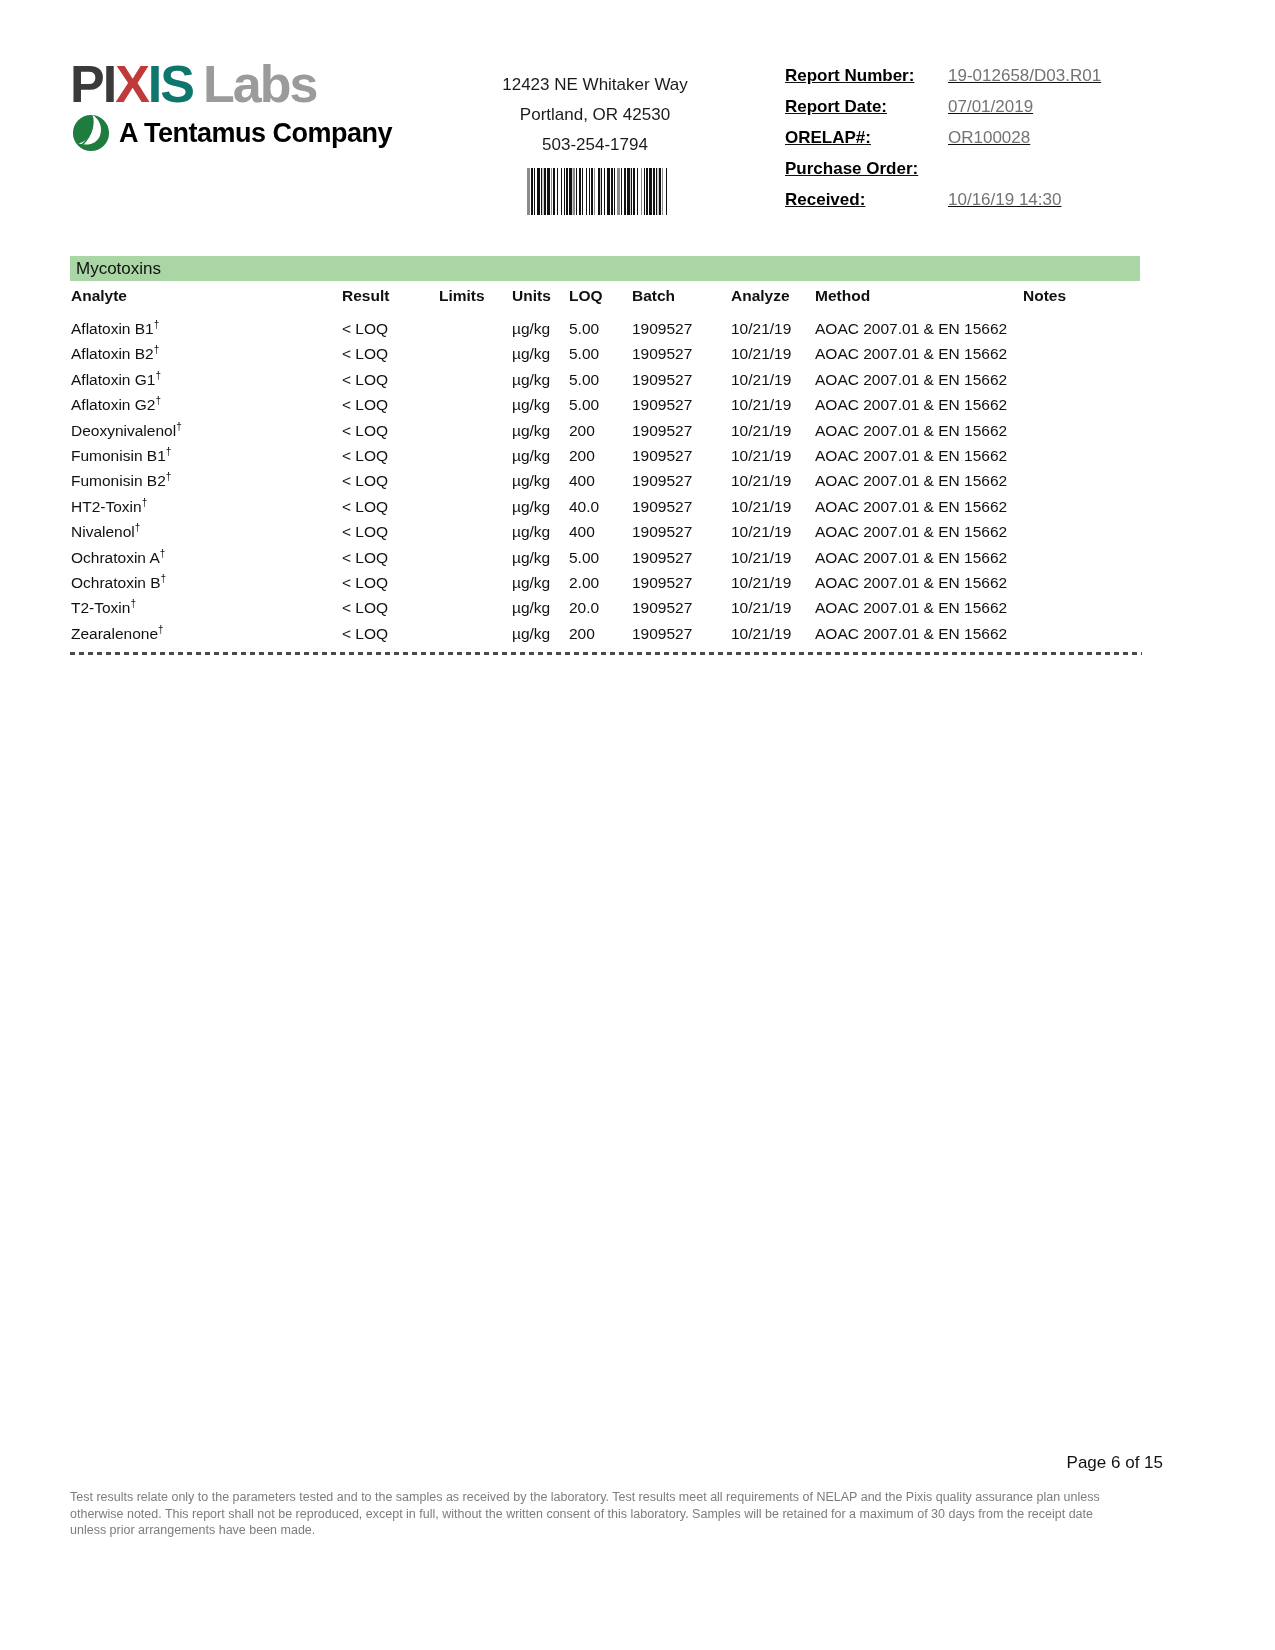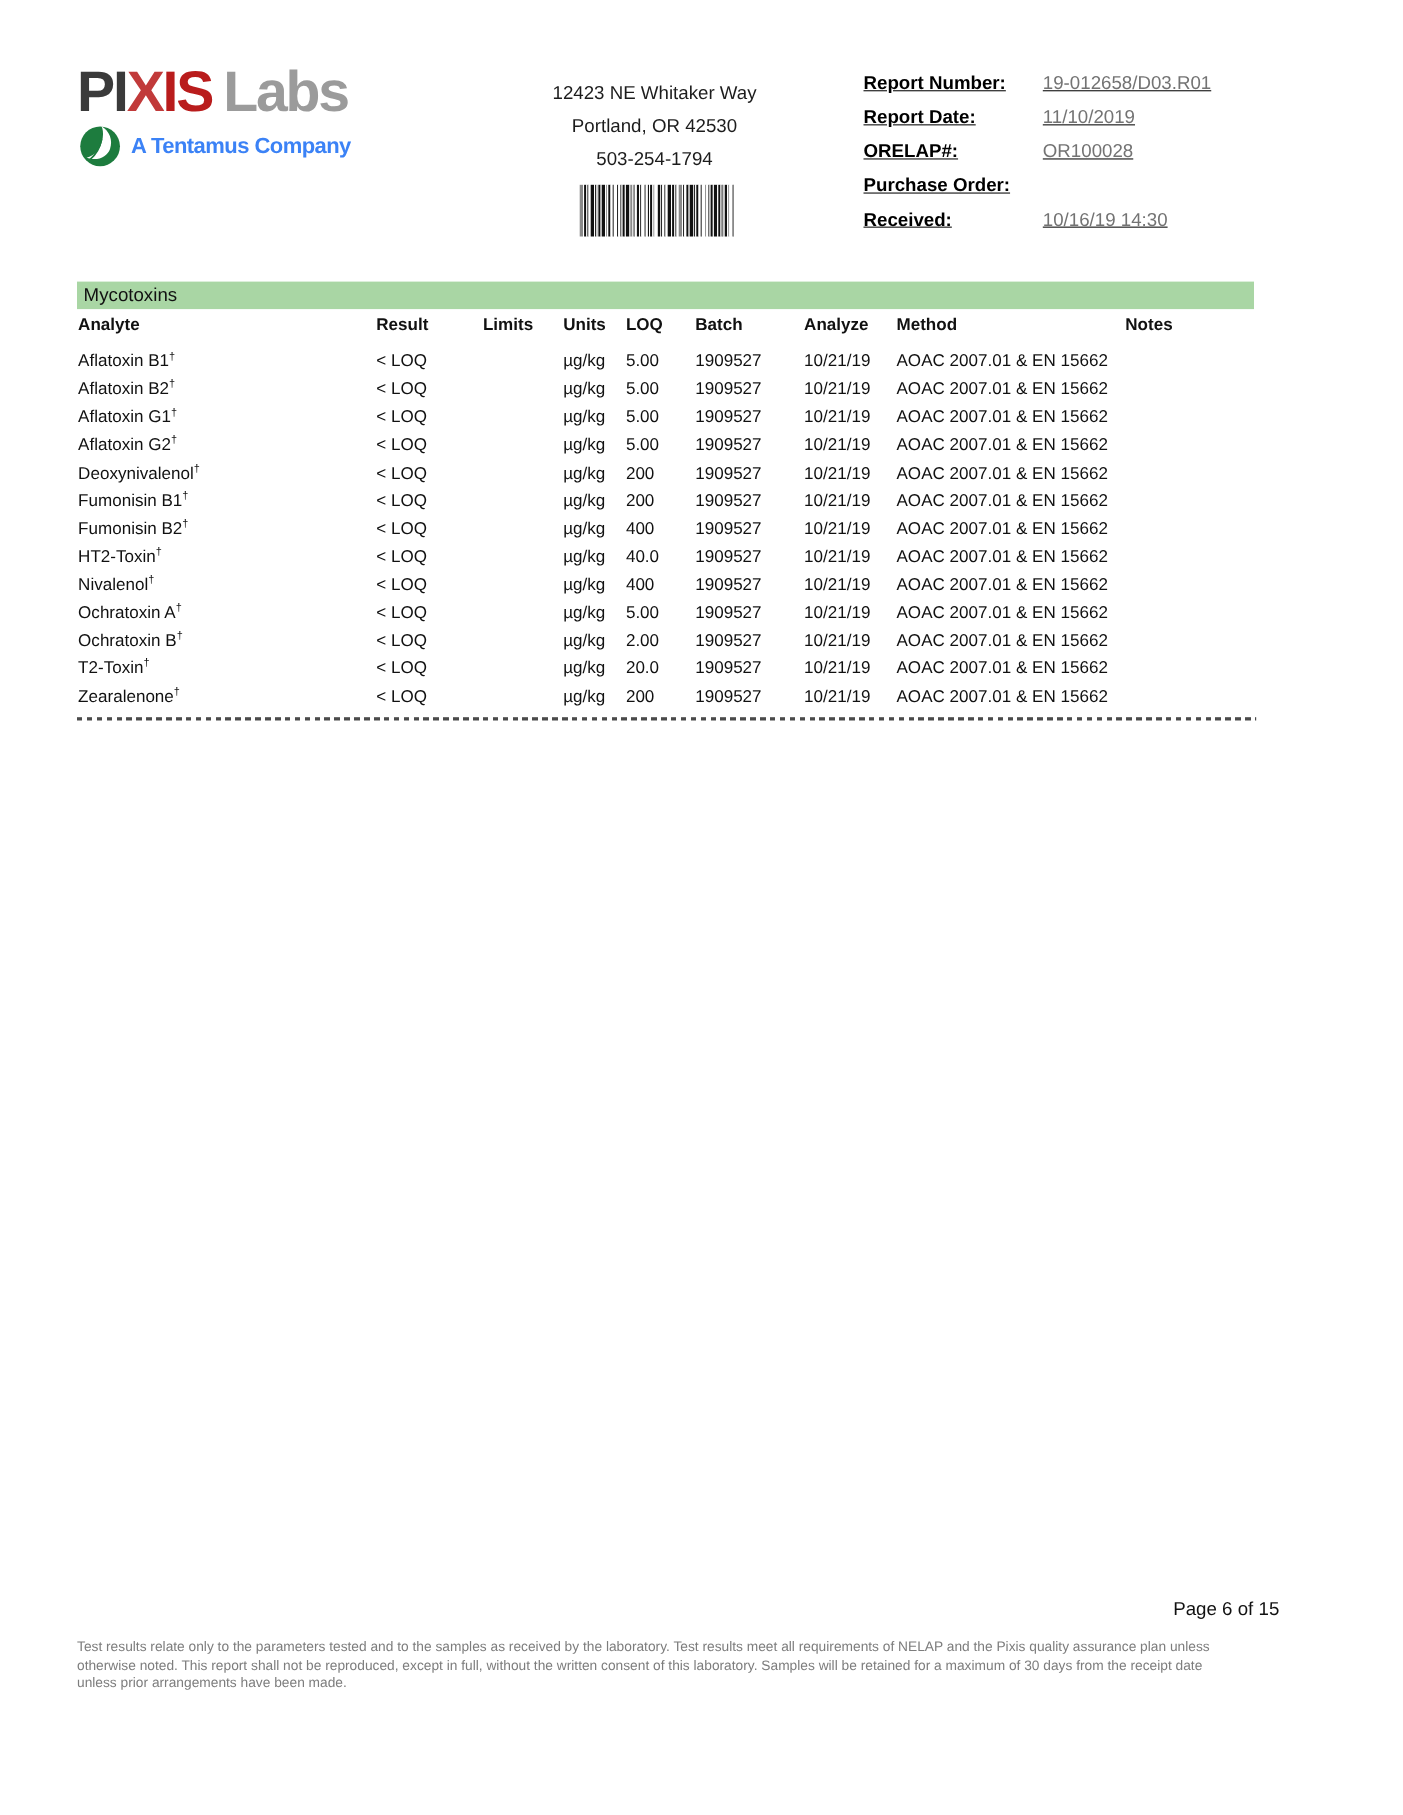--- a/index.html
+++ b/index.html
@@ -13,21 +13,21 @@
     overflow:hidden;
   }
   
   .logo { position:absolute; left:70px; top:58px; }
   .logo-text { font-size:52px; font-weight:bold; letter-spacing:-2px; line-height:1; }
   .logo-pi, .logo-is { color:#3a3a3a; }
   .logo-x { color:#c13a3a; }
   .logo-labs { color:#9b9b9b; margin-left:10px; }
   .tagline { display:flex; align-items:center; gap:9px; margin-top:4px; margin-left:2px; }
   .leaf-icon { width:38px; height:38px; flex:0 0 auto; }
-  .tagline-text { font-size:20px; font-weight:bold; color:#3b82f6; letter-spacing:-0.5px; }
+  .tagline-text { font-size:27px; font-weight:bold; color:#000000; letter-spacing:-0.5px; }
 
   .address {
     position:absolute; left:450px; top:70px; width:290px;
     text-align:center; font-size:17px; line-height:30px; color:#1c1c1c;
   }
 
   .barcode { position:absolute; left:527px; top:168px; width:142px; height:47px; display:flex; align-items:stretch; }
   .barcode .bar { height:100%; }
 
   .report-info { position:absolute; left:785px; top:66px; font-size:17px; }
@@ -77,21 +77,21 @@
     font-size:12.5px; color:#7d7d7d;
   }
 </style>
 </head>
 <body>
 
 <div class="page">
 
   <div class="logo">
     <div class="logo-text">
-      <span class="logo-pi" style="color: rgb(58, 58, 58);">PI</span><span class="logo-x" style="color: rgb(193, 58, 58);">X</span><span class="logo-is" style="color: #b91c1c;">IS</span><span class="logo-labs" style="color: rgb(155, 155, 155);">Labs</span>
+      <span class="logo-pi" style="color: rgb(58, 58, 58);">PI</span><span class="logo-x" style="color: rgb(193, 58, 58);">X</span><span class="logo-is" style="color: #0f766e;">IS</span><span class="logo-labs" style="color: rgb(155, 155, 155);">Labs</span>
     </div>
     <div class="tagline">
       <span class="leaf-icon">
         <svg viewBox="0 0 40 40" width="38" height="38" aria-hidden="true">
           <circle cx="20" cy="20" r="19" fill="#1d7c3e"></circle>
           <path d="M7 31 C15 29 21 22 22.5 12 C23.3 7 22.5 3 21.3 0.8 C29 5.5 32.5 14 29.5 22.5 C26.8 30 18 34.5 7 31 Z" fill="#ffffff"></path>
           <path d="M10 33 C16 28 20 21 21.5 13" stroke="#1d7c3e" stroke-width="1.6" fill="none"></path>
         </svg>
       </span>
       <span class="tagline-text">A Tentamus Company</span>
@@ -195,21 +195,21 @@
       <div class="bar" style="width: 2px; background: rgb(255, 255, 255);"></div>
     </div>
 
   <div class="report-info">
     <div class="report-row">
       <span class="report-label">Report Number:</span>
       <span class="report-value">19-012658/D03.R01</span>
     </div>
     <div class="report-row">
       <span class="report-label">Report Date:</span>
-      <span class="report-value">11/10/2019</span>
+      <span class="report-value">07/01/2019</span>
     </div>
     <div class="report-row">
       <span class="report-label">ORELAP#:</span>
       <span class="report-value">OR100028</span>
     </div>
     <div class="report-row">
       <span class="report-label">Purchase Order:</span>
       <span class="report-value"></span>
     </div>
     <div class="report-row">

